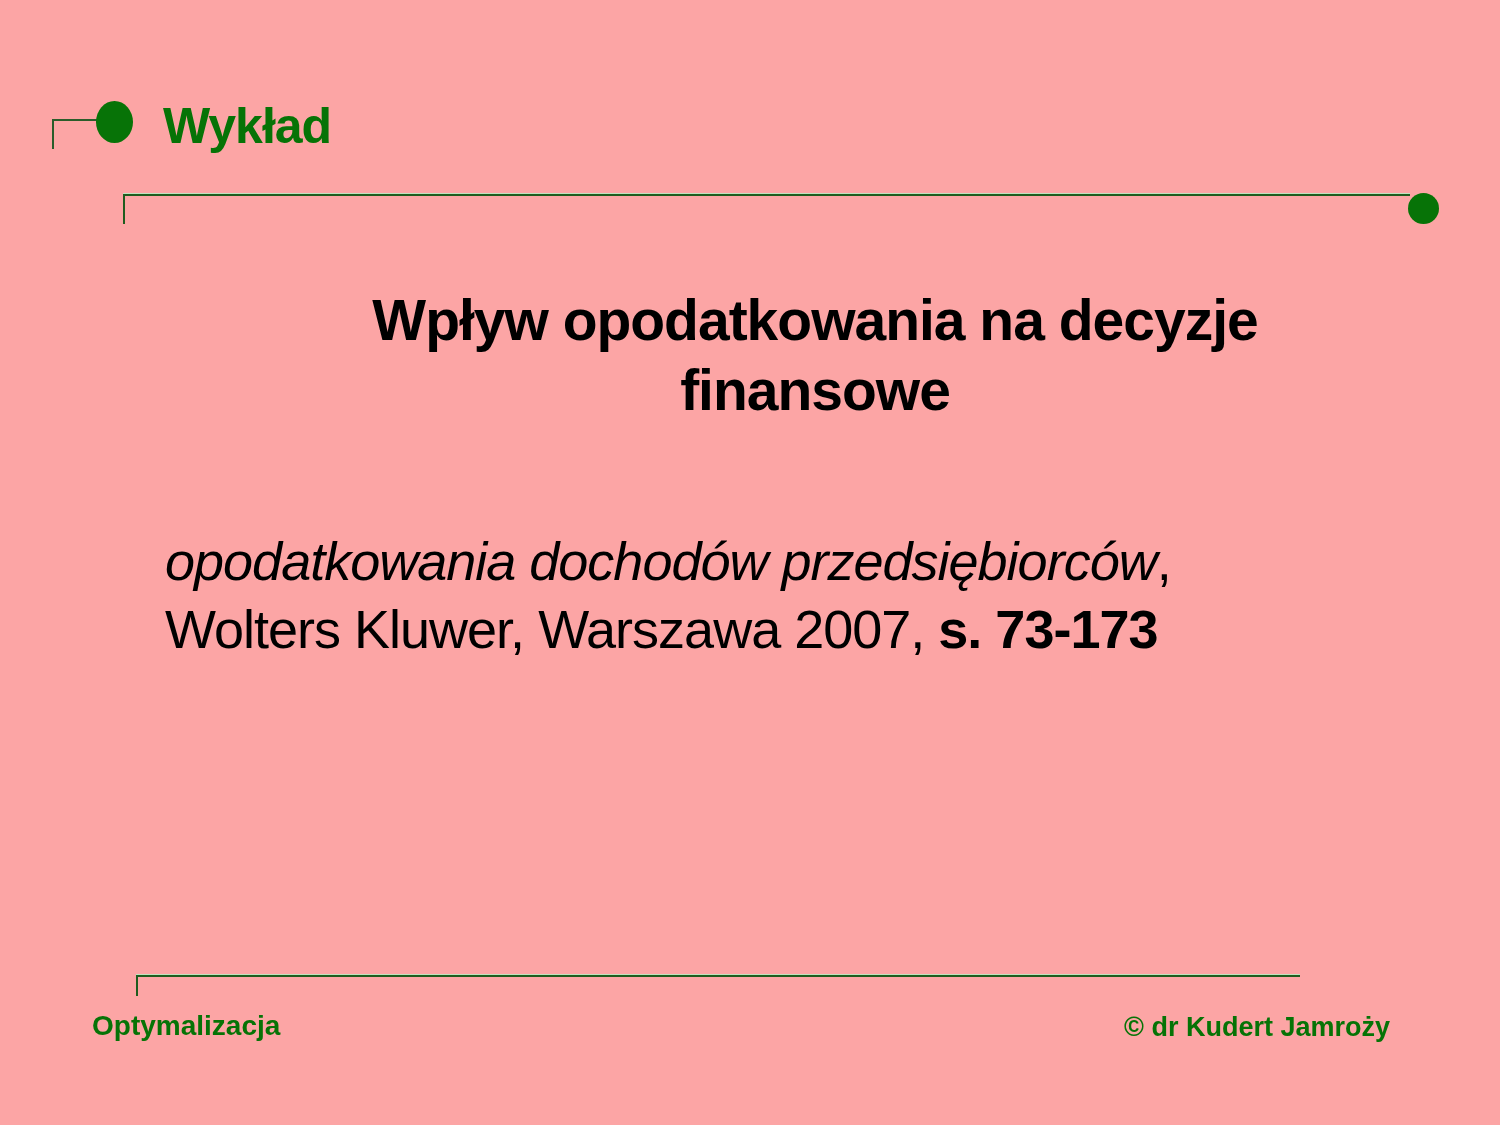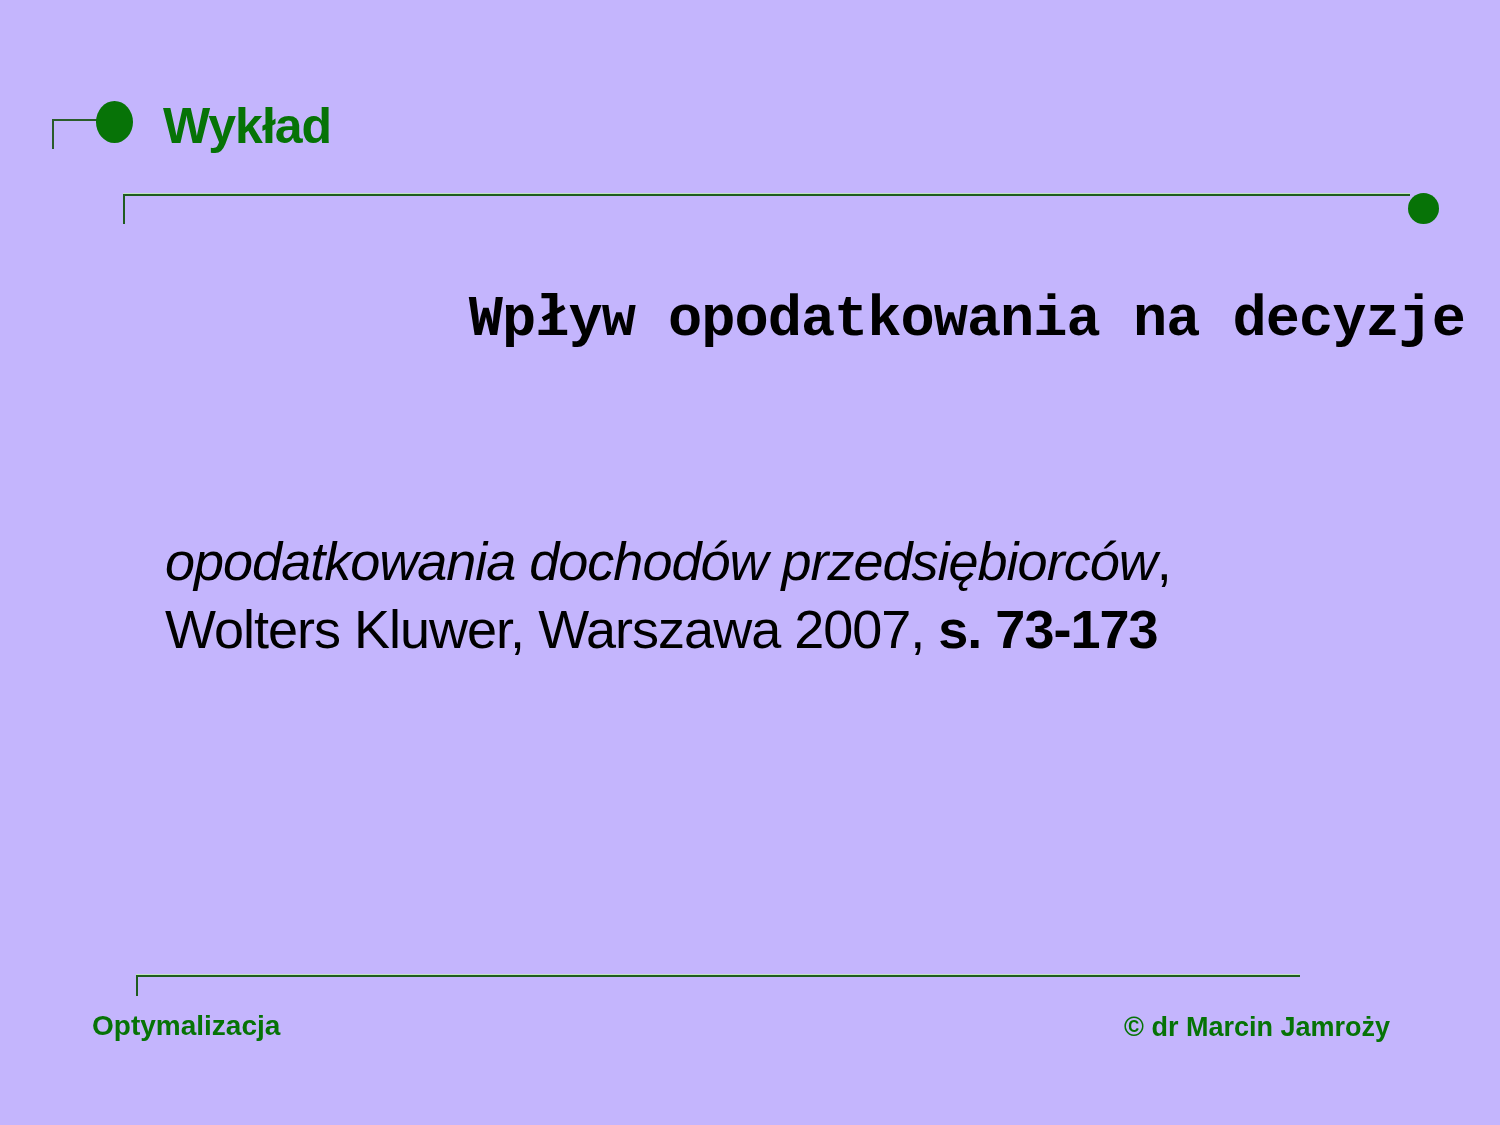--- a/index.html
+++ b/index.html
@@ -1,42 +1,41 @@
 <!DOCTYPE html>
 <html><head>
 <meta charset="utf-8">
 <style>
   html,body{margin:0;padding:0;background:#e9e9e9;}
   .slide{
     position:relative;
     width:1500px;height:1125px;
-    background:#c4b5fd;
+    background:#fca5a5;
     overflow:hidden;
     font-family:"Liberation Sans", sans-serif;
   }
   
   .mini-tick-v{position:absolute;left:52px;top:120px;width:2px;height:29px;background:#2a5c2a;}
   .mini-line-h{position:absolute;left:52px;top:119px;width:46px;height:2px;background:#2a5c2a;}
   .mini-ellipse{position:absolute;left:96px;top:101px;width:37px;height:42px;border-radius:50%;background:#077307;}
   .header-label{
     position:absolute;left:163px;top:97px;
     font-size:50px;font-weight:bold;color:#067306;
     letter-spacing:-1px;white-space:nowrap;
   }
   
   .top-rule{position:absolute;left:123px;top:194px;width:1287px;height:2px;background:#1f5c1f;box-shadow:0 -1px 0 #bfe3bf;}
   .top-rule-tick{position:absolute;left:123px;top:194px;width:2px;height:30px;background:#1f5c1f;}
   .top-rule-circle{position:absolute;left:1408px;top:193px;width:31px;height:31px;border-radius:50%;background:#077307;}
   
   .title{
     position:absolute;left:165px;top:285px;width:1300px;
-    text-align:right;color:#000000;
+    text-align:center;color:#000000;
     font-size:57px;font-weight:bold;line-height:70px;
     letter-spacing:-1px;
-    font-family:Liberation Mono, monospace;
   }
   
   .body-text{
     position:absolute;left:165px;top:527px;width:1220px;
     color:#000000;font-size:54px;line-height:68px;
     letter-spacing:-1px;
   }
   .body-text .it{font-style:italic;}
   .body-text .bd{font-weight:bold;}
   
@@ -61,26 +60,27 @@
   <div class="mini-line-h"></div>
   <div class="mini-ellipse"></div>
   <div class="header-label">Wykład</div>
 
   <div class="top-rule"></div>
   <div class="top-rule-tick"></div>
   <div class="top-rule-circle"></div>
 
   <div class="title">
     <div>Wpływ opodatkowania na decyzje</div>
+    <div>finansowe</div>
   </div>
 
   <div class="body-text">
     <div><span class="it">opodatkowania dochodów przedsiębiorców</span><span>,</span></div>
     <div><span>Wolters Kluwer, Warszawa 2007, </span><span class="bd">s. 73-173</span></div>
   </div>
 
   <div class="bottom-rule"></div>
   <div class="bottom-rule-tick"></div>
 
   <div class="footer-left">Optymalizacja</div>
-  <div class="footer-right">© dr Marcin Jamroży</div>
+  <div class="footer-right">© dr Kudert Jamroży</div>
 
 </div>
 
 </body></html>

